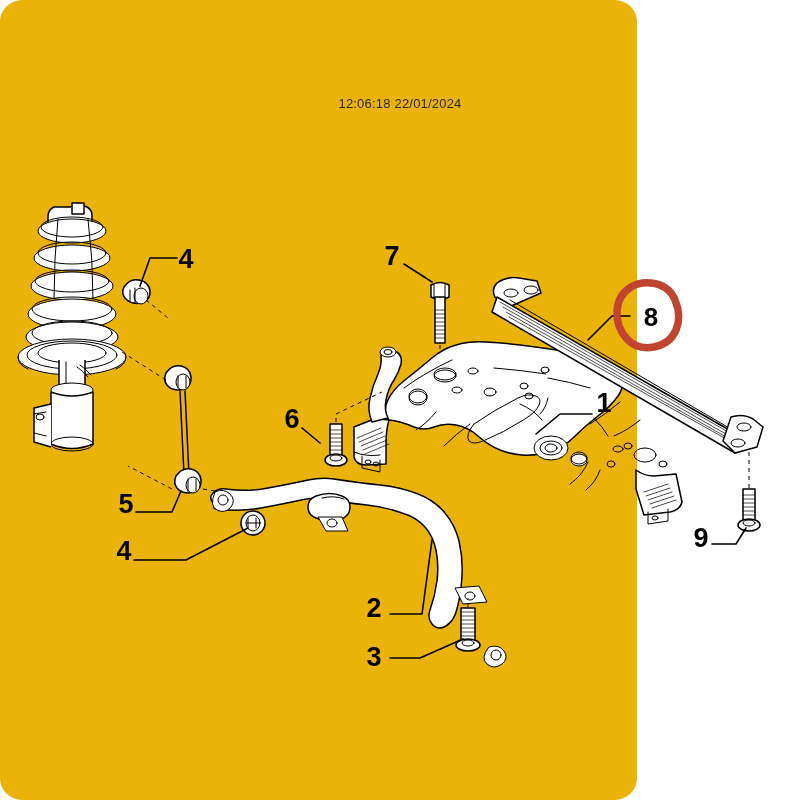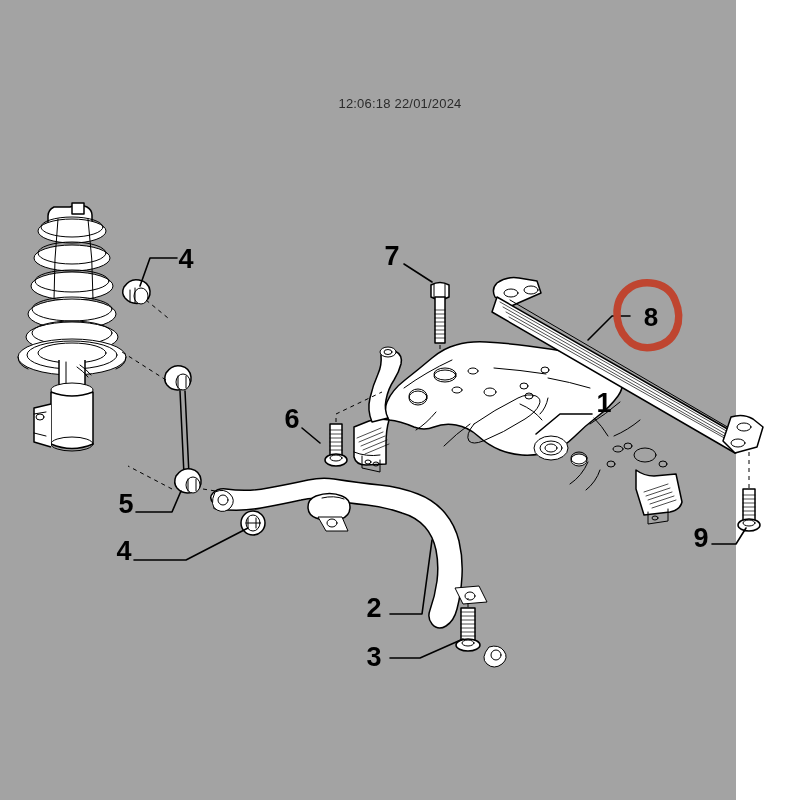--- a/index.html
+++ b/index.html
@@ -10,23 +10,24 @@
   }
   body {
     width: 800px;
     height: 800px;
     font-family: "Liberation Sans", sans-serif;
     overflow: hidden;
     position: relative;
   }
   #sheet {
     position: relative;
-    width: 736px;
+    width: 637px;
     height: 800px;
-    background: #a3a3a3;
+    background: #eab308;
+    border-radius: 22px;
   }
   #timestamp {
     position: absolute;
     left: 0;
     top: 96px;
     width: 800px;
     text-align: center;
     font-family: "Liberation Sans", sans-serif;
     font-size: 13px;
     color: #2b2b2b;

